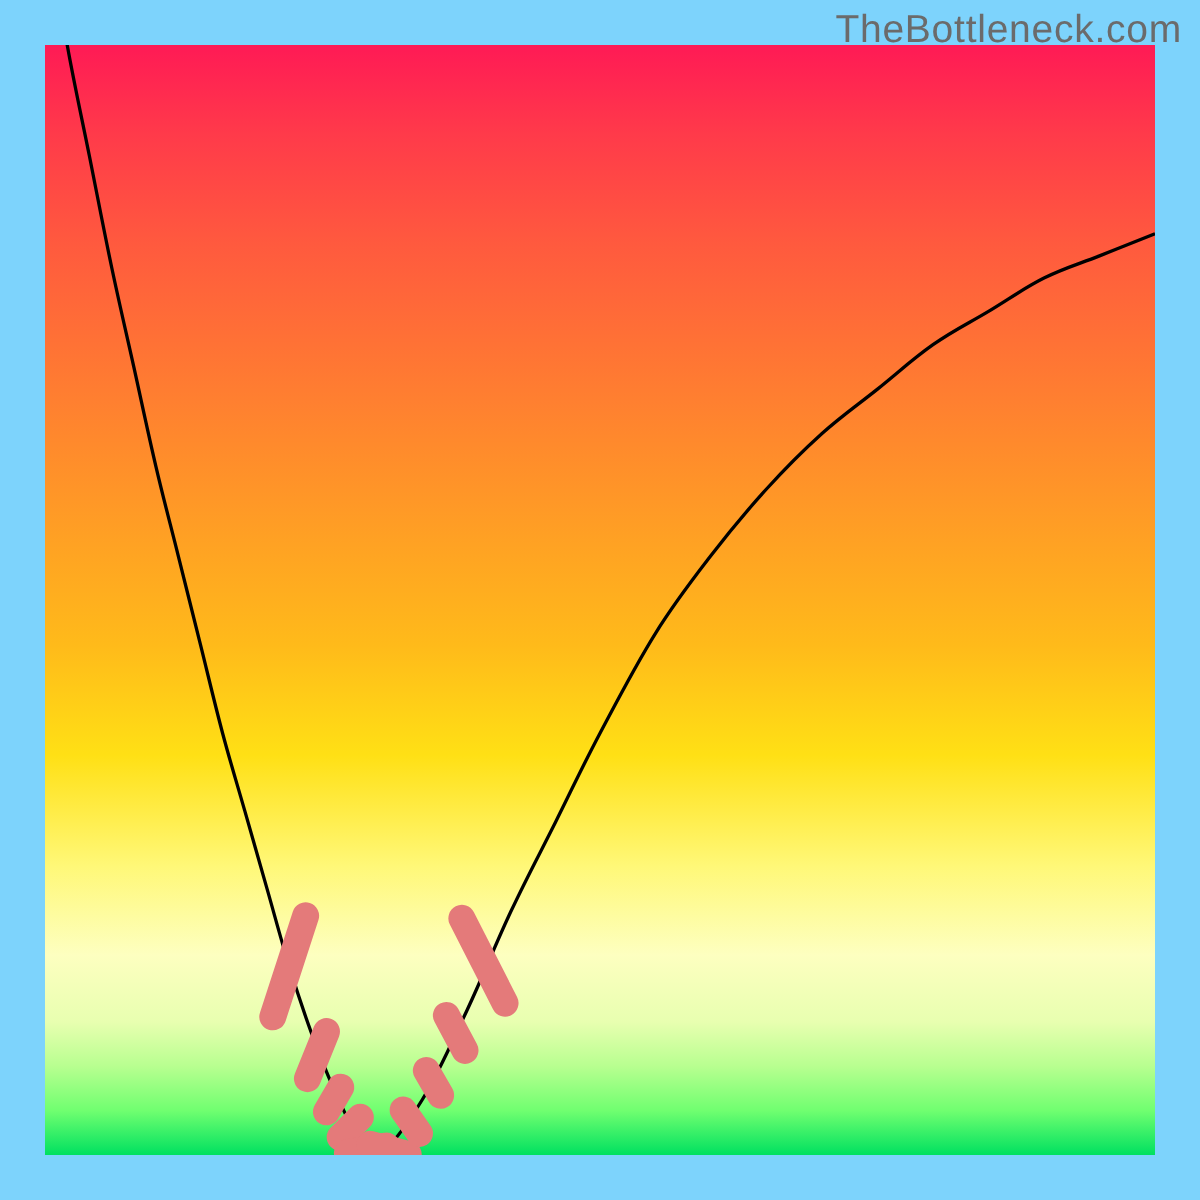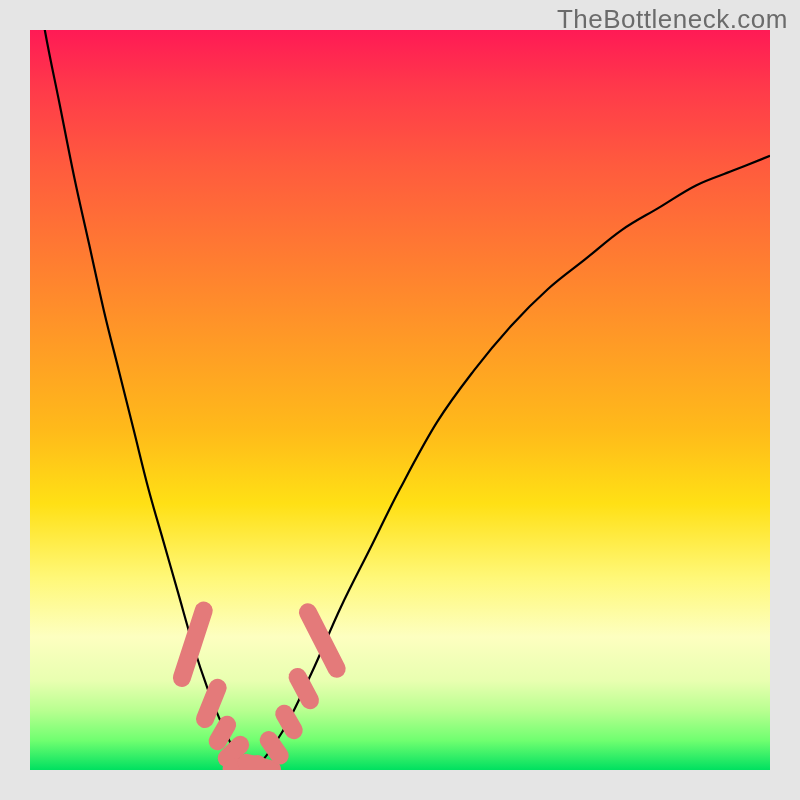--- a/index.html
+++ b/index.html
@@ -10,21 +10,21 @@
     background: #000;
     font-family: Arial, Helvetica, sans-serif;
     overflow: hidden;
   }
   .frame {
     position: absolute;
     left: 0;
     top: 0;
     width: 800px;
     height: 800px;
-    background: #e5e5e5;
+    background: #7dd3fc;
   }
   .plot {
     position: absolute;
     left: 30px;
     top: 30px;
     width: 740px;
     height: 740px;
     
     background: linear-gradient(
       to bottom,

